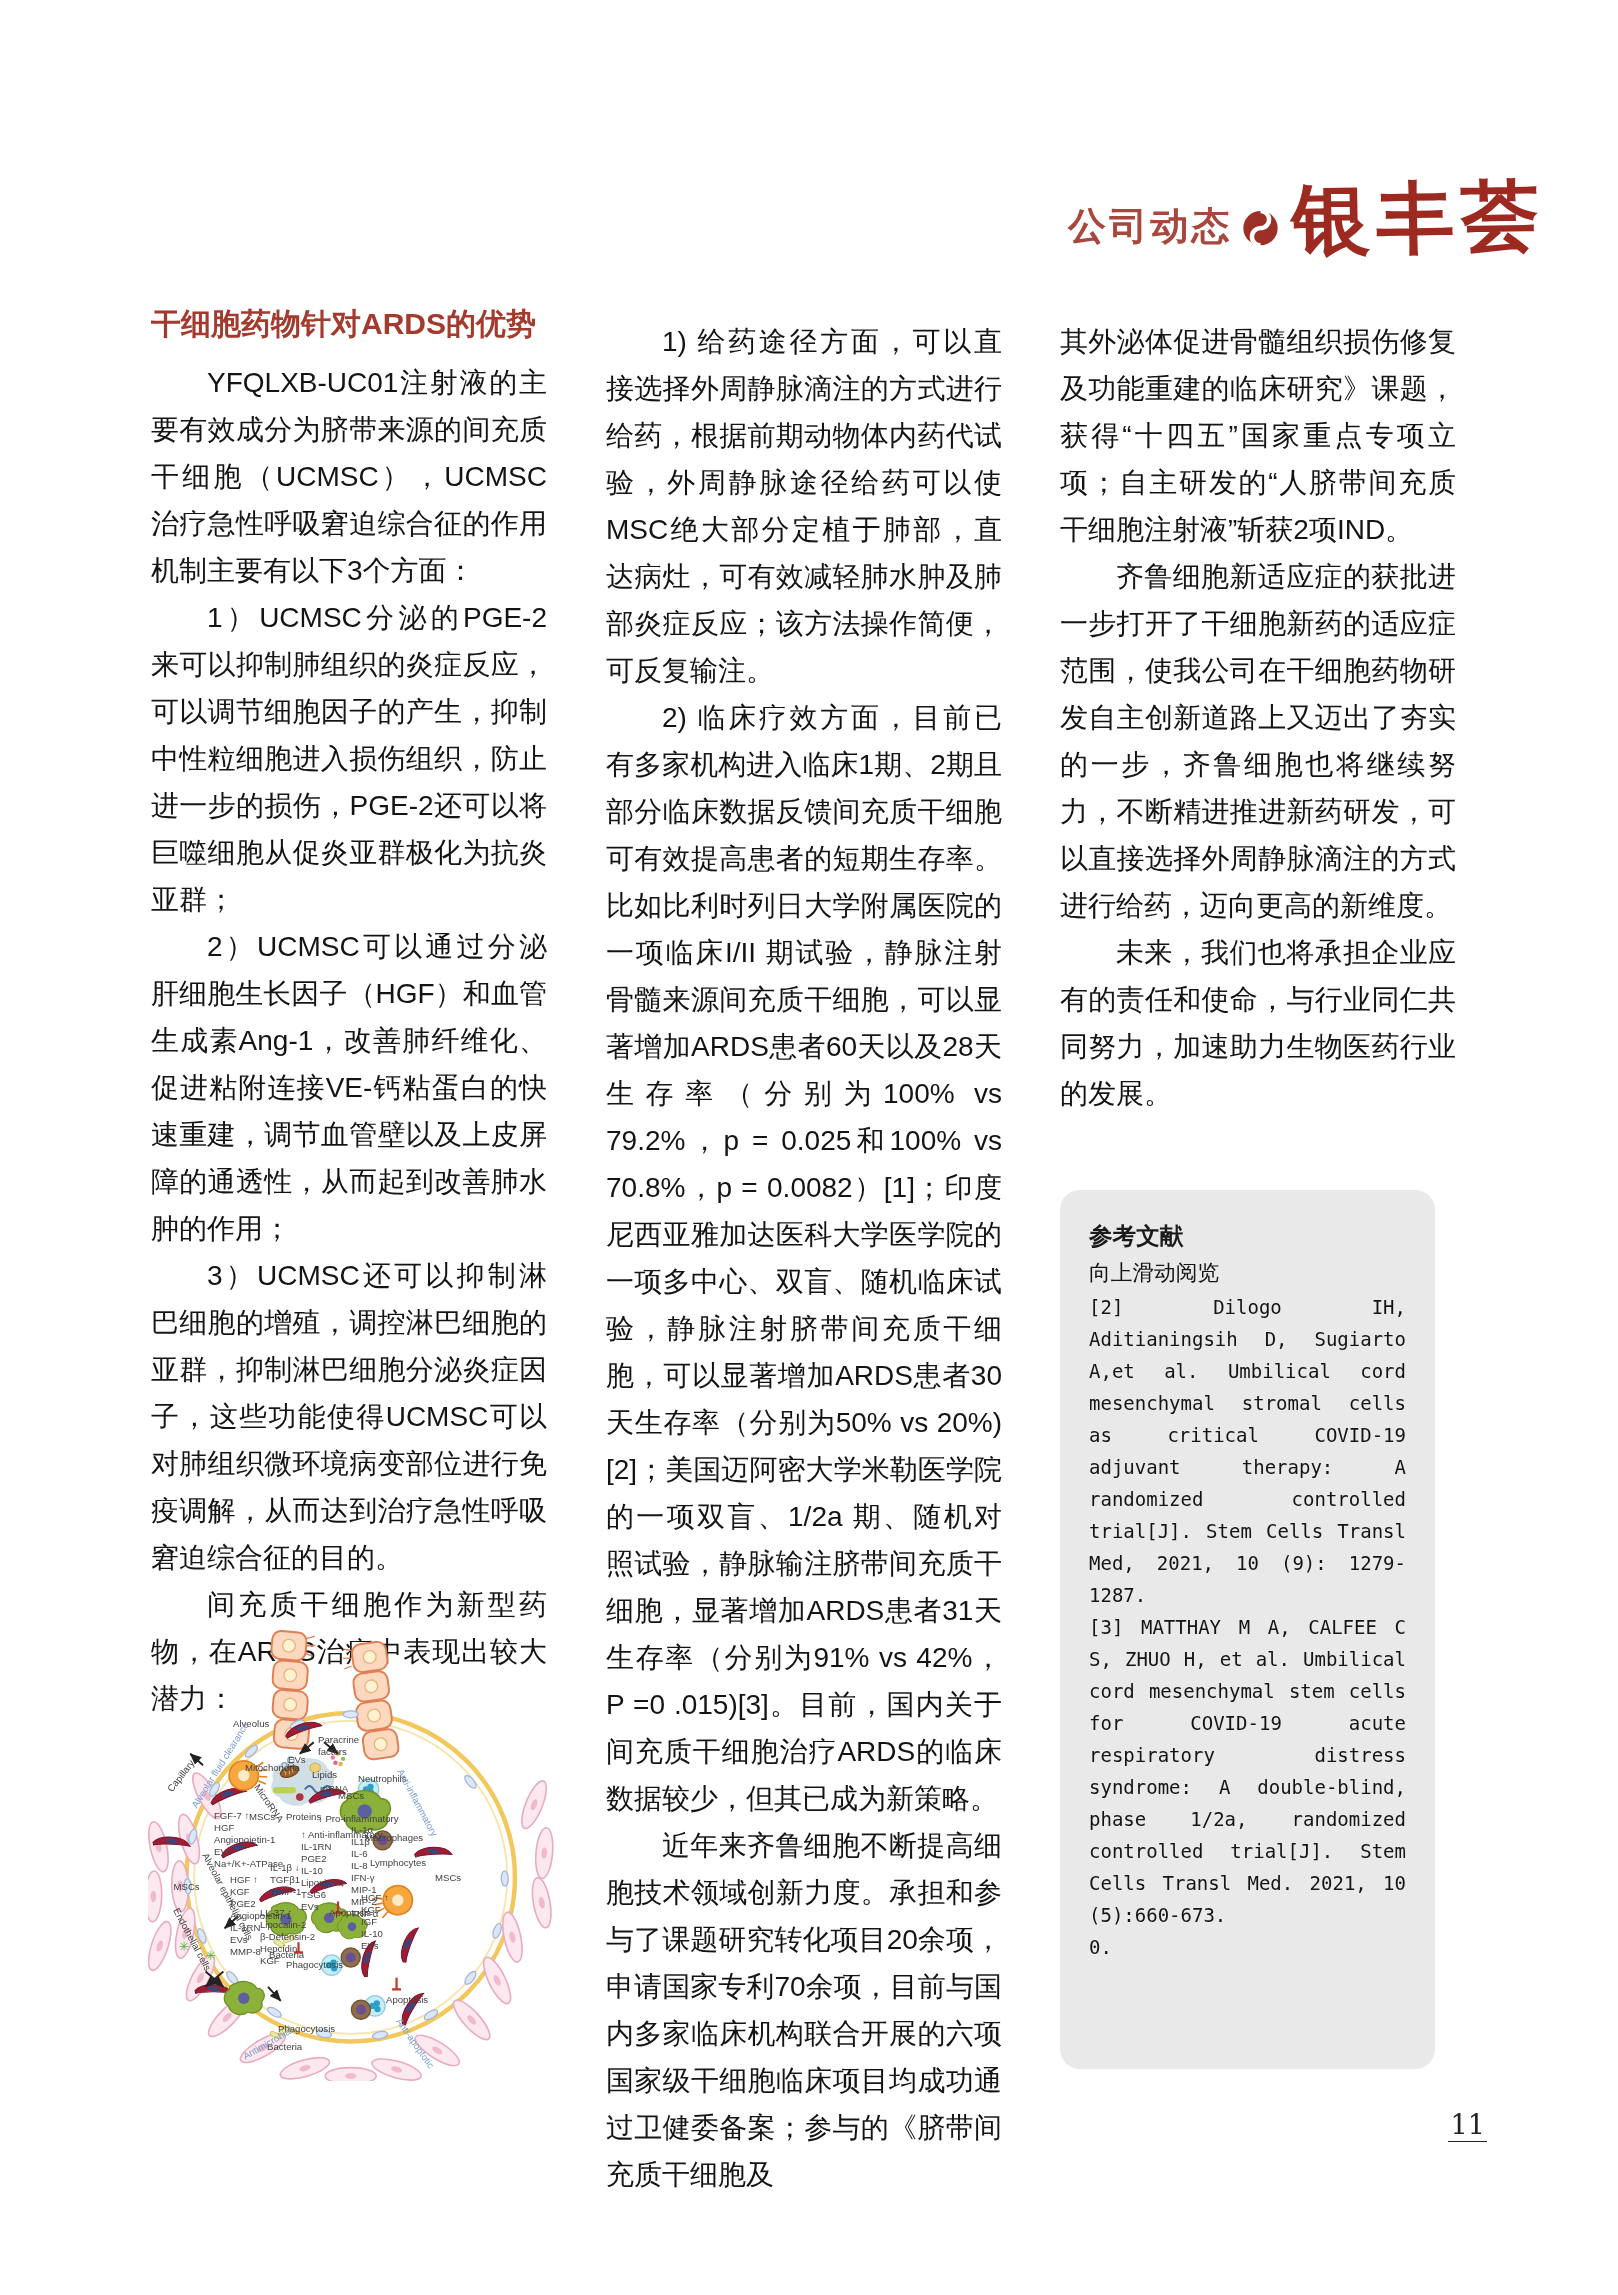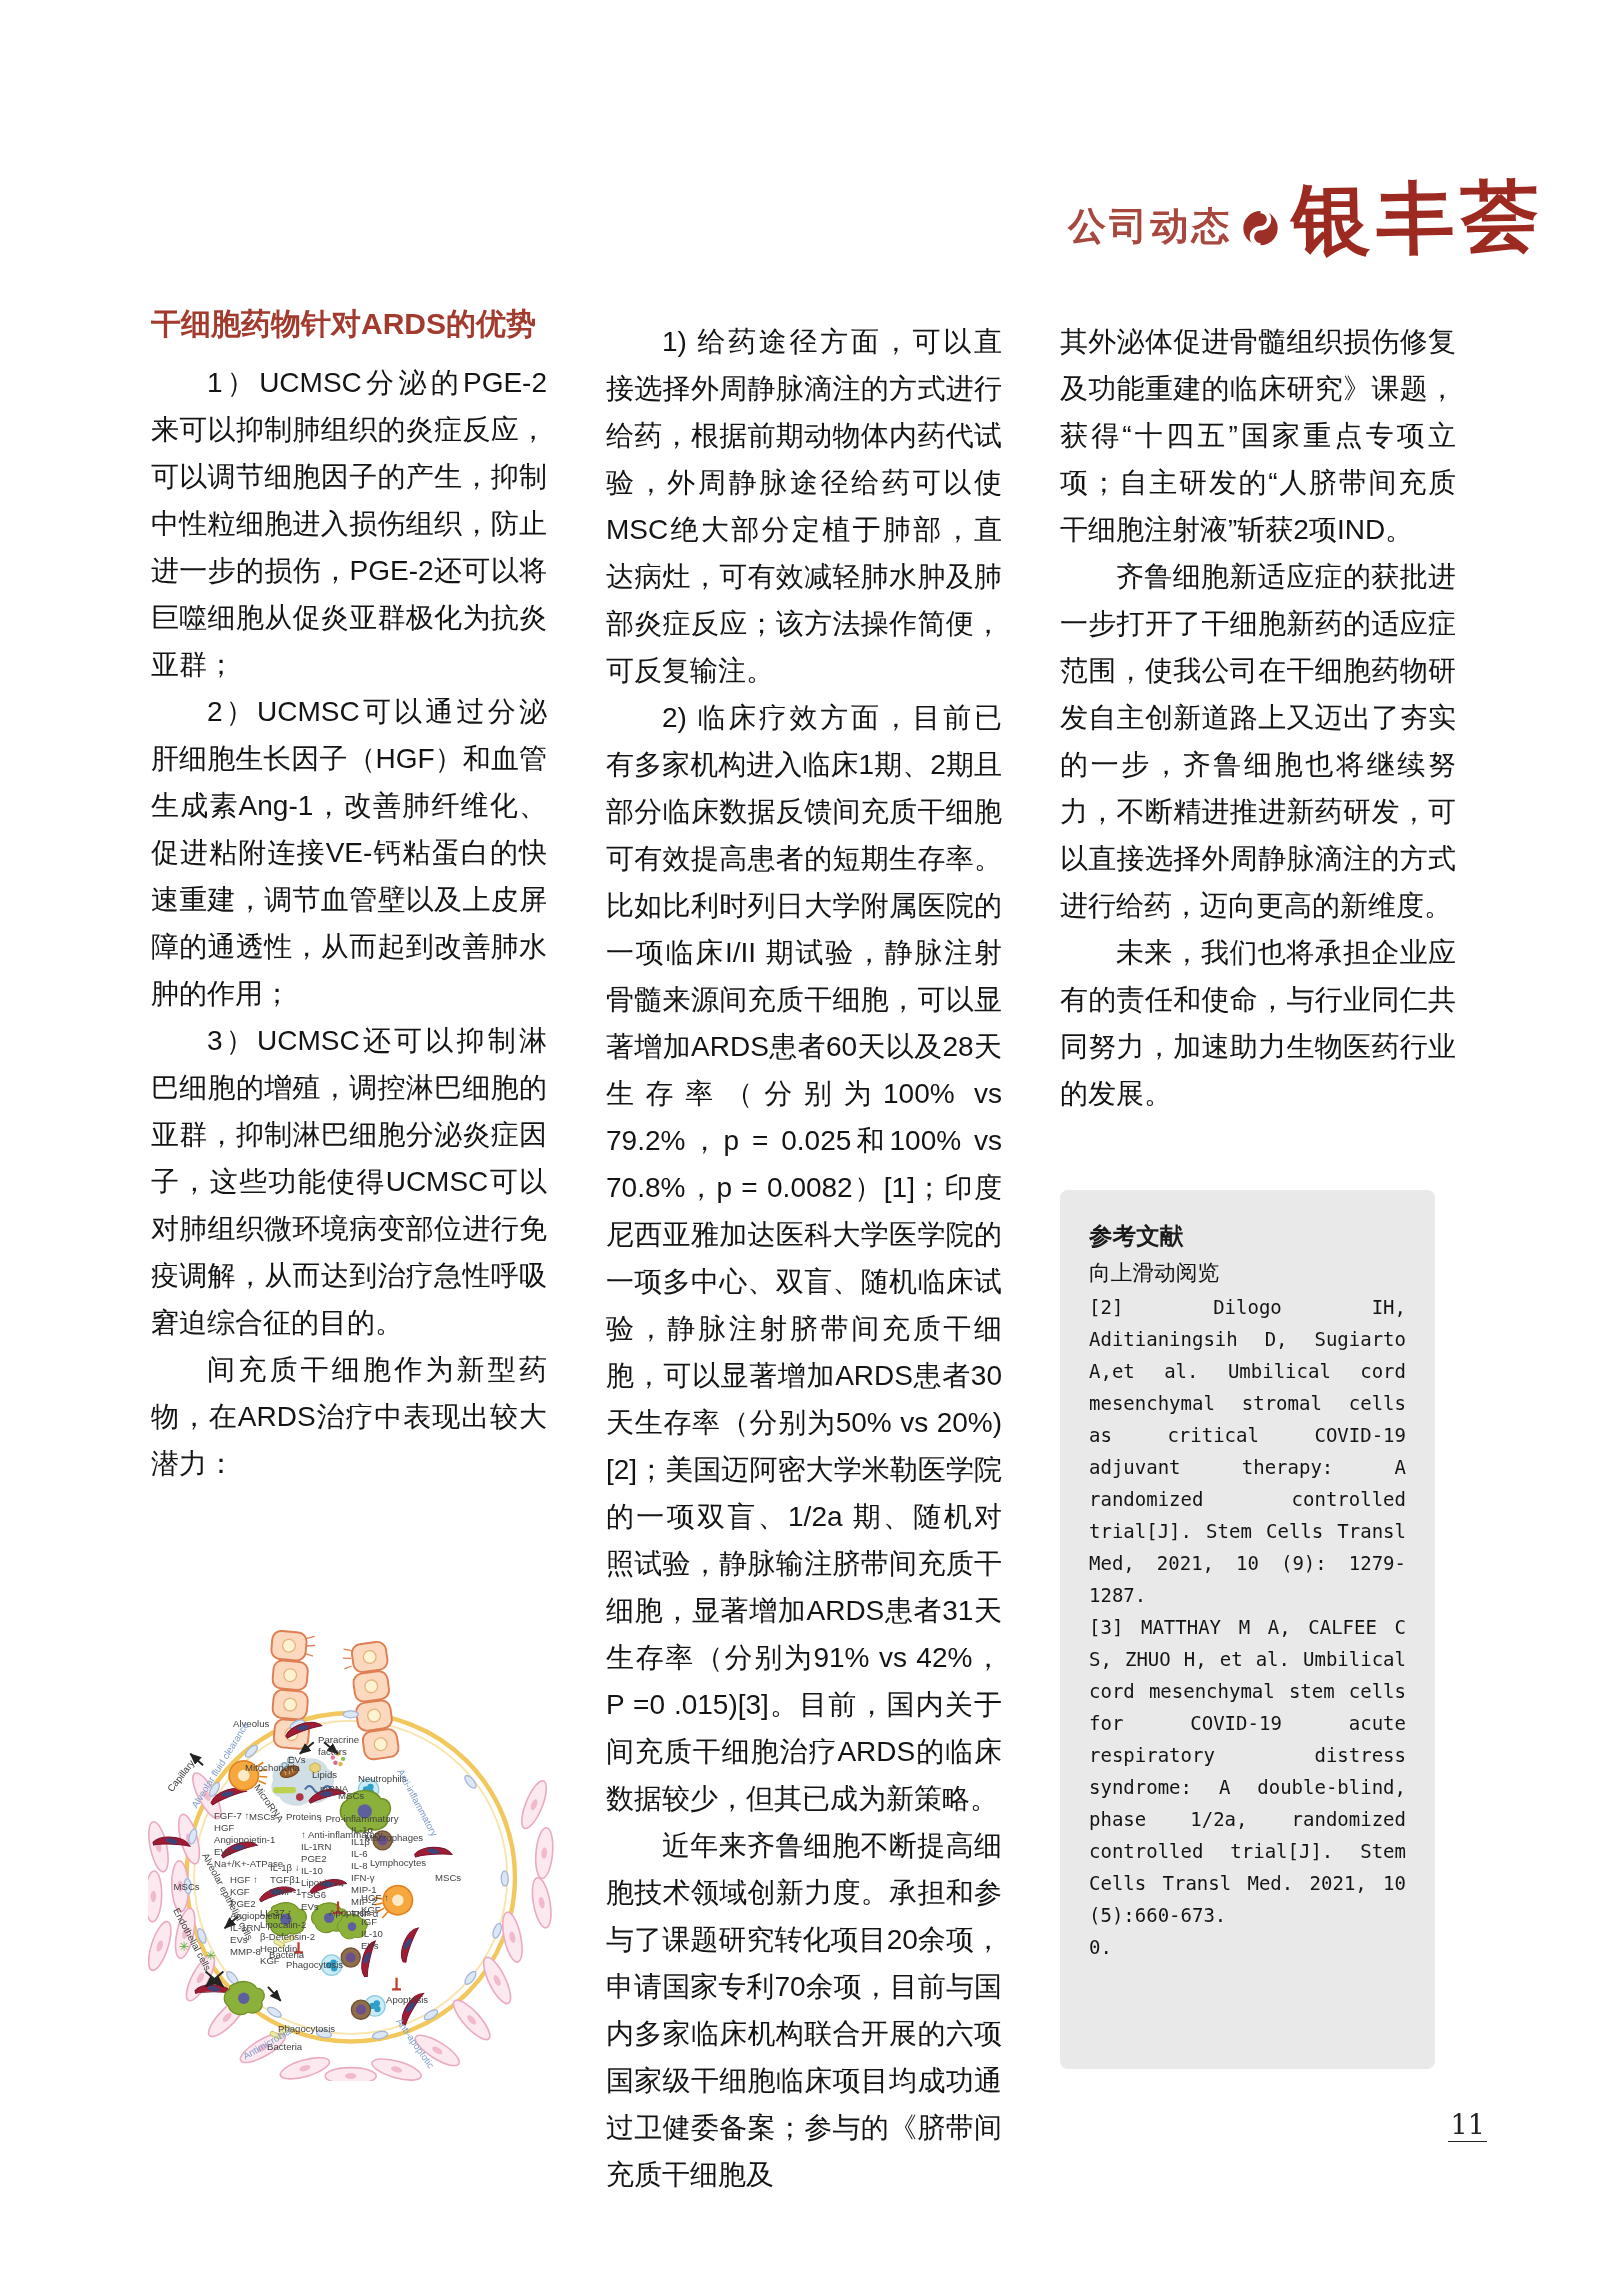--- a/index.html
+++ b/index.html
@@ -14,21 +14,21 @@
   
   .col{position:absolute;width:396px;font-size:28px;line-height:47px;text-align:justify;}
   #col-left{left:151px;top:303px;}
   #col-mid{left:606px;top:318px;}
   #col-right{left:1060px;top:318px;}
   .article-title{font-size:30px;font-weight:bold;color:#A23A2E;line-height:41px;margin:0 0 15.3px 0;text-align:left;}
   .body-para{margin:0;text-indent:2em;}
   .no-indent{text-indent:0;}
   
   .refbox{position:absolute;left:1060px;top:1190px;width:375px;min-height:879px;background:#E9E9E9;
-        border-radius:8px;padding:28px 29px;box-sizing:border-box;}
+        border-radius:20px;padding:28px 29px;box-sizing:border-box;}
   .ref-title{font-family:"DejaVu Serif",serif;font-weight:bold;font-size:23.6px;line-height:37px;color:#1a1a1a;}
   .ref-hint{font-family:Liberation Sans, sans-serif;font-size:21.7px;line-height:36px;}
   .ref-entry{font-family:"DejaVu Sans Mono",monospace;font-size:19px;line-height:32px;margin:0;text-align:justify;}
   
   .figure-wrap{position:absolute;left:148px;top:1629px;width:408px;height:452px;}
   .figure-wrap svg{position:absolute;left:0;top:0;}
   #figure-labels{position:absolute;left:0;top:0;width:100%;height:100%;}
   .fig-label{position:absolute;font-size:9.6px;line-height:12px;color:#3F3F3F;white-space:pre-line;
         transform-origin:left top;}
   
@@ -48,20 +48,21 @@
         <path d="M0,-27 a13.5,13.5 0 0 1 0,27 a13.5,13.5 0 0 0 0,27" stroke="#ffffff" stroke-width="7" fill="none"></path>
       </g>
     </svg>
     <span class="brand">银丰荟</span>
   </header>
 
   <div class="col" id="col-left">
     <h2 class="article-title">干细胞药物针对ARDS的优势</h2>
     <div>
 
+    <p class="body-para">YFQLXB-UC01注射液的主要有效成分为脐带来源的间充质干细胞（UCMSC），UCMSC治疗急性呼吸窘迫综合征的作用机制主要有以下3个方面：</p>
         <p class="body-para">1）UCMSC分泌的PGE-2来可以抑制肺组织的炎症反应，可以调节细胞因子的产生，抑制中性粒细胞进入损伤组织，防止进一步的损伤，PGE-2还可以将巨噬细胞从促炎亚群极化为抗炎亚群；</p>
         <p class="body-para">2）UCMSC可以通过分泌肝细胞生长因子（HGF）和血管生成素Ang-1，改善肺纤维化、促进粘附连接VE-钙粘蛋白的快速重建，调节血管壁以及上皮屏障的通透性，从而起到改善肺水肿的作用；</p>
         <p class="body-para">3）UCMSC还可以抑制淋巴细胞的增殖，调控淋巴细胞的亚群，抑制淋巴细胞分泌炎症因子，这些功能使得UCMSC可以对肺组织微环境病变部位进行免疫调解，从而达到治疗急性呼吸窘迫综合征的目的。</p>
         <p class="body-para">间充质干细胞作为新型药物，在ARDS治疗中表现出较大潜力：</p>
       </div>
   </div>
 
   <div class="col" id="col-mid">
     <div>
 

